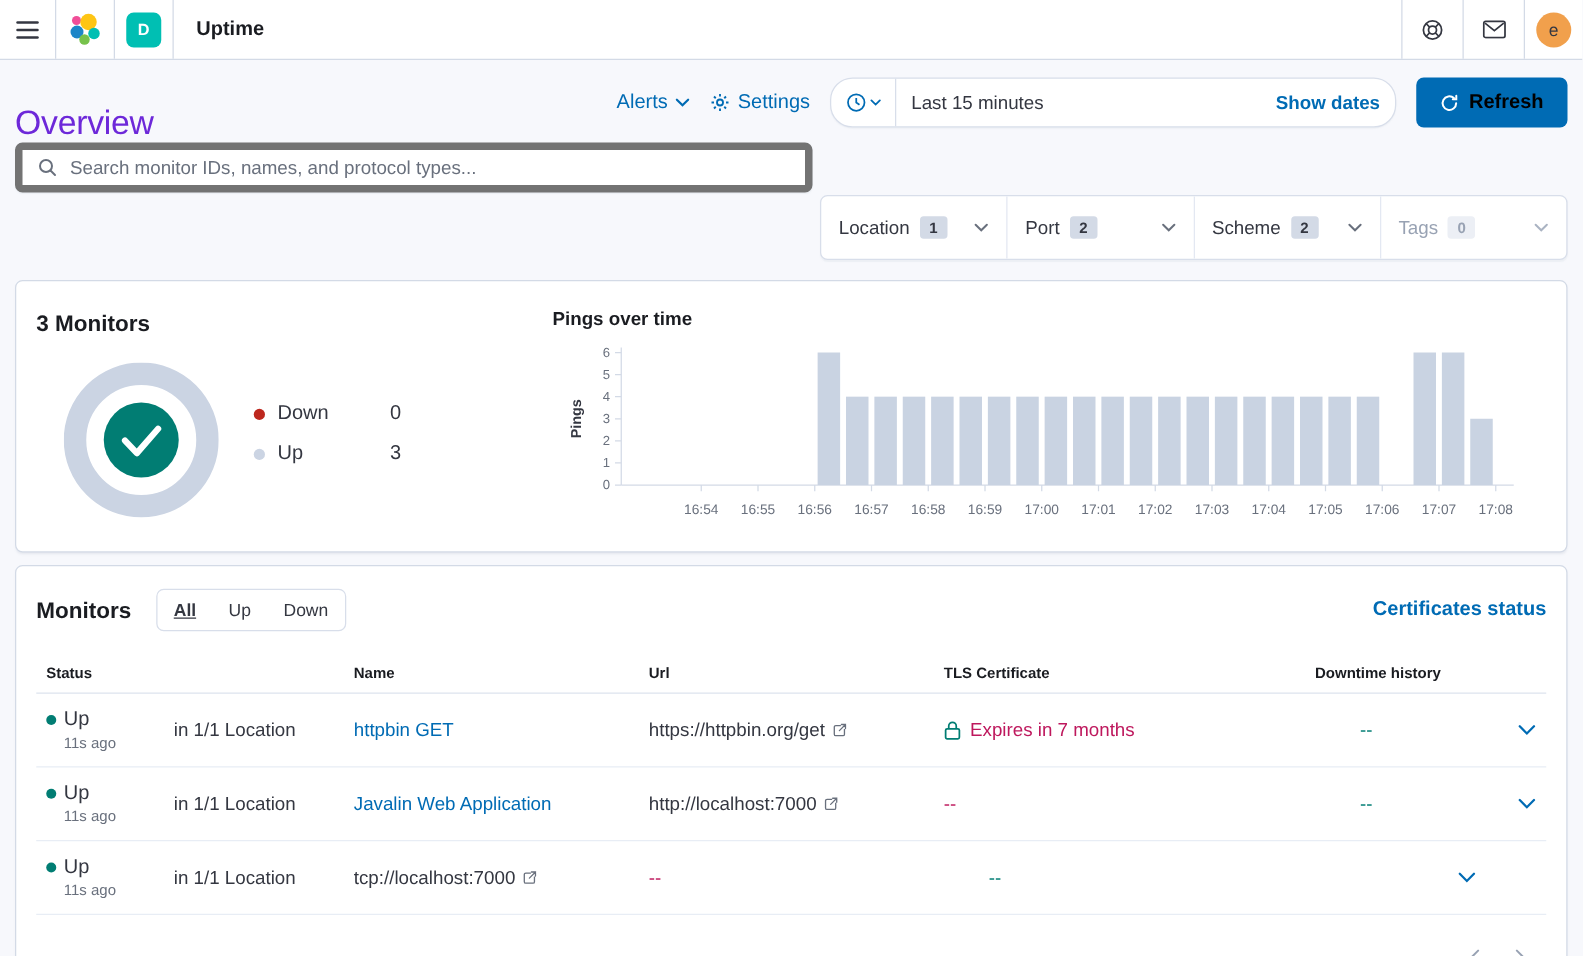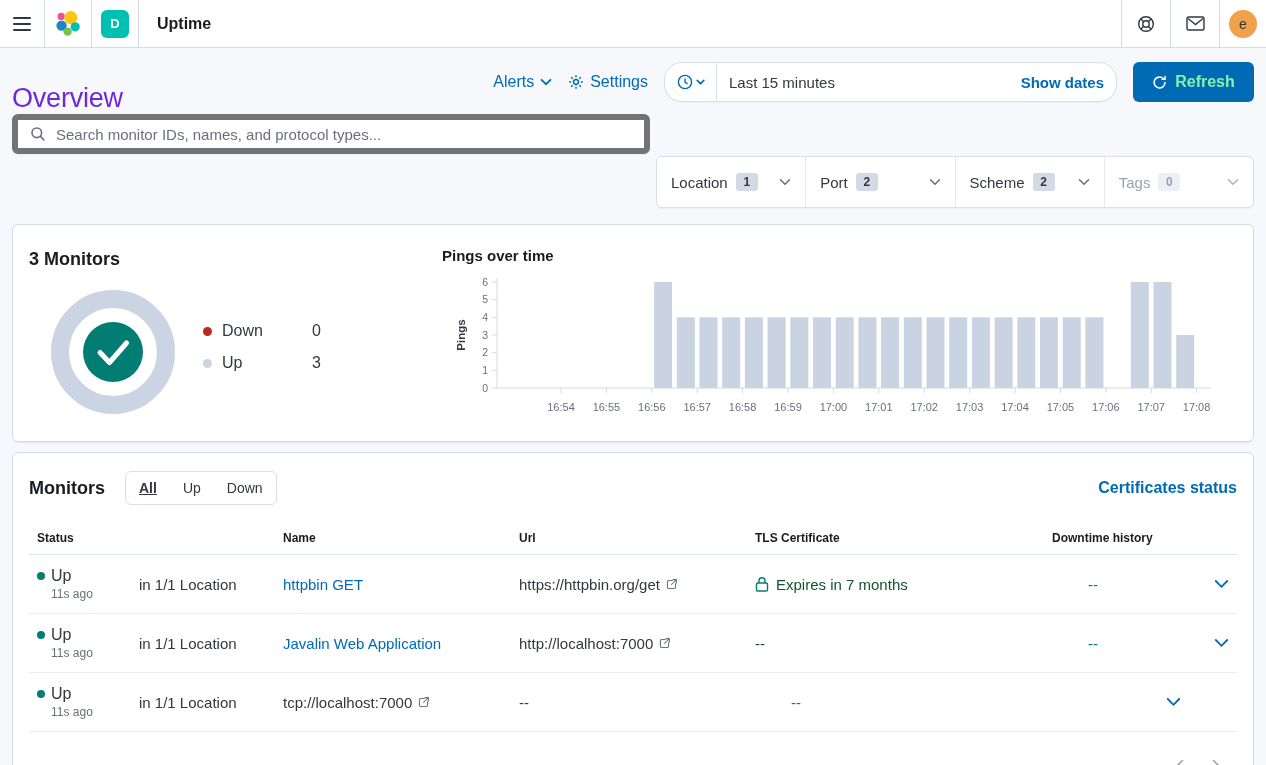--- a/index.html
+++ b/index.html
@@ -33,21 +33,21 @@
   .head-controls { margin-left:auto; display:flex; align-items:center; gap:16px; }
   .link-btn { display:flex; align-items:center; gap:6px; background:none; border:none;
     color:#006bb4; font-size:16px; font-family:inherit; cursor:pointer; }
   .datepicker { width:453px; height:40px; background:#fff; border:1px solid #d8deea;
     border-radius:18px; display:flex; align-items:center; box-shadow:0 1px 1px rgba(152,162,179,.1); }
   .dp-quick { width:52px; height:100%; display:flex; align-items:center; justify-content:center;
     gap:3px; border:none; background:none; border-right:1px solid #d8deea; cursor:pointer; color:#006bb4; }
   .dp-value { padding:0 12px; font-size:15px; color:#343741; flex:1; }
   .dp-showdates { background:none; border:none; color:#006bb4; font-weight:600; font-size:15px;
     padding:0 12px; font-family:inherit; cursor:pointer; }
-  .btn-refresh { width:121px; height:40px; background:#006bb4; color:#86efac; border:none;
+  .btn-refresh { width:121px; height:40px; background:#006bb4; color:#000000; border:none;
     border-radius:6px; font-size:16px; font-weight:600; font-family:inherit; display:flex;
     align-items:center; justify-content:center; gap:8px; cursor:pointer; }
   
   .filters-row { display:flex; gap:6px; margin-top:4px; }
   .searchbox { flex:1; height:40px; background:#fff; border:6px solid #737373; border-radius:6px;
     display:flex; align-items:center; padding:0 12px; gap:10px; box-shadow:0 1px 1px rgba(152,162,179,.1); }
   .searchbox input { border:none; outline:none; flex:1; font-size:15px; font-family:inherit; color:#343741; }
   .searchbox input::placeholder { color:#69707d; }
   .filter-group { width:598px; height:52px; background:#fff; border:1px solid #d8deea;
     border-radius:6px; display:flex; overflow:hidden; box-shadow:0 1px 1px rgba(152,162,179,.1);margin-top:42px; }
@@ -90,21 +90,21 @@
   .cell-status { padding-left:8px; display:flex; flex-direction:column; justify-content:center; gap:2px; }
   .status-line { display:flex; align-items:center; gap:6px; font-size:16px; }
   .status-dot { width:8px; height:8px; border-radius:50%; background:#017d73; flex:none; }
   .status-ago { margin-left:14px; color:#69707d; font-size:12px; }
   .cell-status-inner { margin-left:0; }
   .cell-loc { position:absolute; left:110px; top:0; bottom:0; display:flex; align-items:center; font-size:15px; color:#343741; }
   .cell-status-wrap { position:relative; height:100%; display:flex; align-items:center; }
   .name-link { color:#006bb4; background:none; border:none; font-size:15px; font-family:inherit;
     cursor:pointer; padding-left:8px; text-align:left; }
   .cell-url { padding-left:8px; display:flex; align-items:center; gap:5px; color:#343741; }
-  .cell-tls { padding-left:8px; display:flex; align-items:center; gap:7px; color:#14532d; }
+  .cell-tls { padding-left:8px; display:flex; align-items:center; gap:7px; color:#be185d; }
   .cell-down { padding-left:44px; color:#017d73; }
   .cell-expand { display:flex; justify-content:flex-end; padding-right:8px; }
   .expand-btn { background:none; border:none; cursor:pointer; display:flex; }
   .mfoot { display:flex; align-items:center; margin-top:18px; height:32px; }
   .rpp { display:flex; align-items:center; gap:6px; background:none; border:none; font-family:inherit;
     font-size:14px; color:#343741; cursor:pointer;margin-top:40px; }
   .pager { margin-left:auto; display:flex; gap:28px; padding-right:16px; }
   .pager button { background:none; border:none; cursor:default; display:flex; }
 </style>
 </head>

